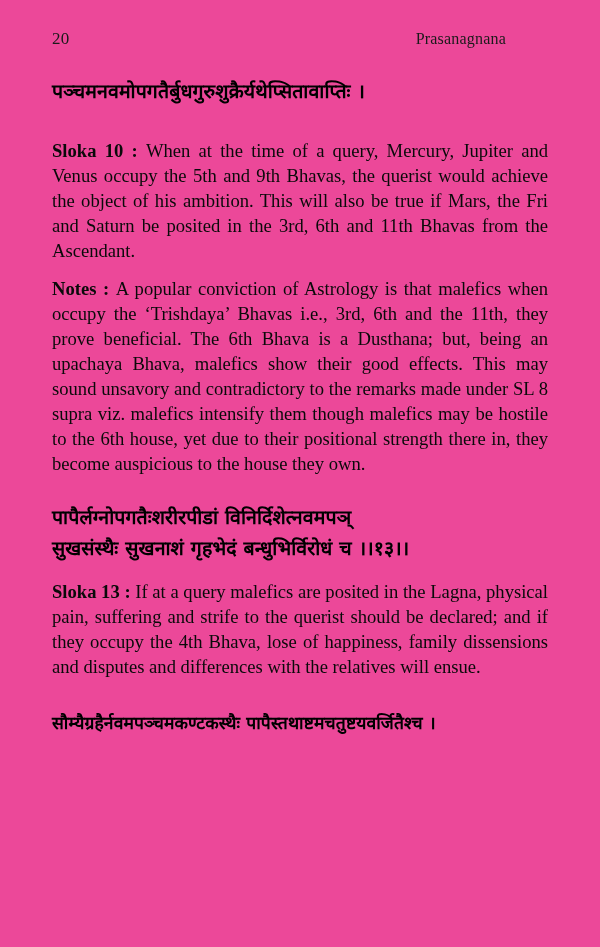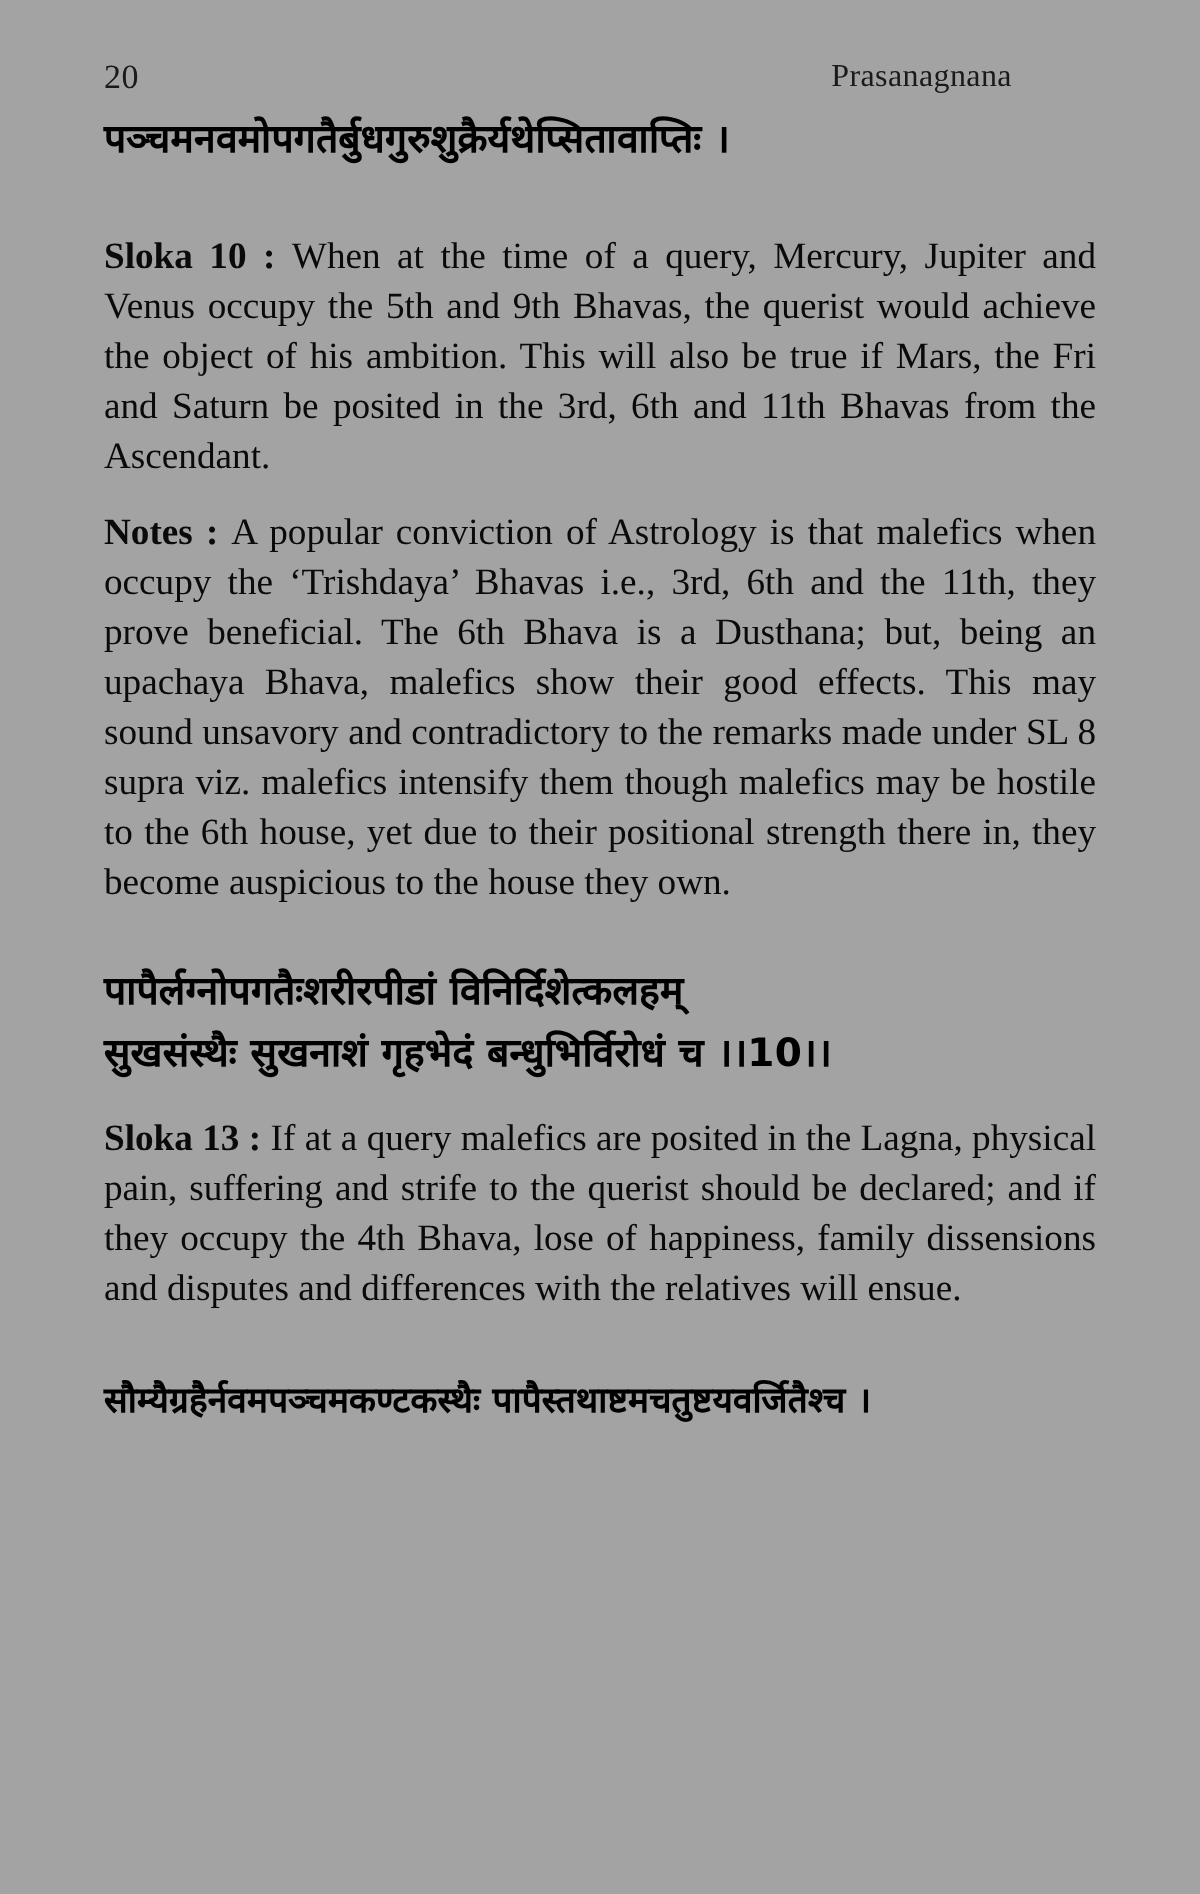--- a/index.html
+++ b/index.html
@@ -15,21 +15,21 @@
     color: #000000;
     -webkit-font-smoothing: antialiased;
   }
 
   .page {
     position: relative;
     width: 600px;
     height: 947px;
     box-sizing: border-box;
     padding: 0;
-    background: #a3a3a3;
+    background: #ec4899;
   }
 
   
   .running-head {
     position: absolute;
     top: 28px;
     left: 52px;
     right: 52px;
     height: 22px;
     font-size: 17px;
@@ -51,21 +51,21 @@
     text-align: right;
     font-size: 16px;
     letter-spacing: 0.2px;
     transform: translateX(-42px);
   }
 
   
   .column {
     position: absolute;
     left: 52px;
-    top: 46px;
+    top: 68px;
     width: 496px;
   }
 
   
   .verse {
     font-family: "DejaVu Sans", "Liberation Sans", sans-serif;
     font-size: 19.5px;
     line-height: 1.62;
     color: #000;
     font-weight: 600;
@@ -116,22 +116,22 @@
 
     <div class="verse verse-1">
       <span class="vline">पञ्चमनवमोपगतैर्बुधगुरुशुक्रैर्यथेप्सितावाप्तिः ।</span>
     </div>
 
     <p class="para sloka"><span class="lead">Sloka 10</span><span class="lead"> : </span><span class="body-text">When at the time of a query, Mercury, Jupiter and Venus occupy the 5th and 9th Bhavas, the querist would achieve the object of his ambition. This will also be true if Mars, the Fri and Saturn be posited in the 3rd, 6th and 11th Bhavas from the Ascendant.</span></p>
 
     <p class="para notes"><span class="lead">Notes</span><span class="lead"> : </span><span class="body-text">A popular conviction of Astrology is that malefics when occupy the ‘Trishdaya’ Bhavas i.e., 3rd, 6th and the 11th, they prove beneficial. The 6th Bhava is a Dusthana; but, being an upachaya Bhava, malefics show their good effects. This may sound unsavory and contradictory to the remarks made under SL 8 supra viz. malefics intensify them though malefics may be hostile to the 6th house, yet due to their positional strength there in, they become auspicious to the house they own.</span></p>
 
     <div class="verse verse-2">
-      <span class="vline">पापैर्लग्नोपगतैःशरीरपीडां विनिर्दिशेत्कलहम्</span>
-      <span class="vline">सुखसंस्थैः सुखनाशं गृहभेदं बन्धुभिर्विरोधं च ।।10।।</span>
+      <span class="vline">पापैर्लग्नोपगतैःशरीरपीडां विनिर्दिशेत्नवमपञ्</span>
+      <span class="vline">सुखसंस्थैः सुखनाशं गृहभेदं बन्धुभिर्विरोधं च ।।१३।।</span>
     </div>
 
     <p class="para sloka13"><span class="lead">Sloka 13</span><span class="lead"> : </span><span class="body-text">If at a query malefics are posited in the Lagna, physical pain, suffering and strife to the querist should be declared; and if they occupy the 4th Bhava, lose of happiness, family dissensions and disputes and differences with the relatives will ensue.</span></p>
 
 
     <div class="verse verse-3">
       <span class="vline">सौम्यैग्रहैर्नवमपञ्चमकण्टकस्थैः पापैस्तथाष्टमचतुष्टयवर्जितैश्च ।</span>
     </div>
 
   </div>

